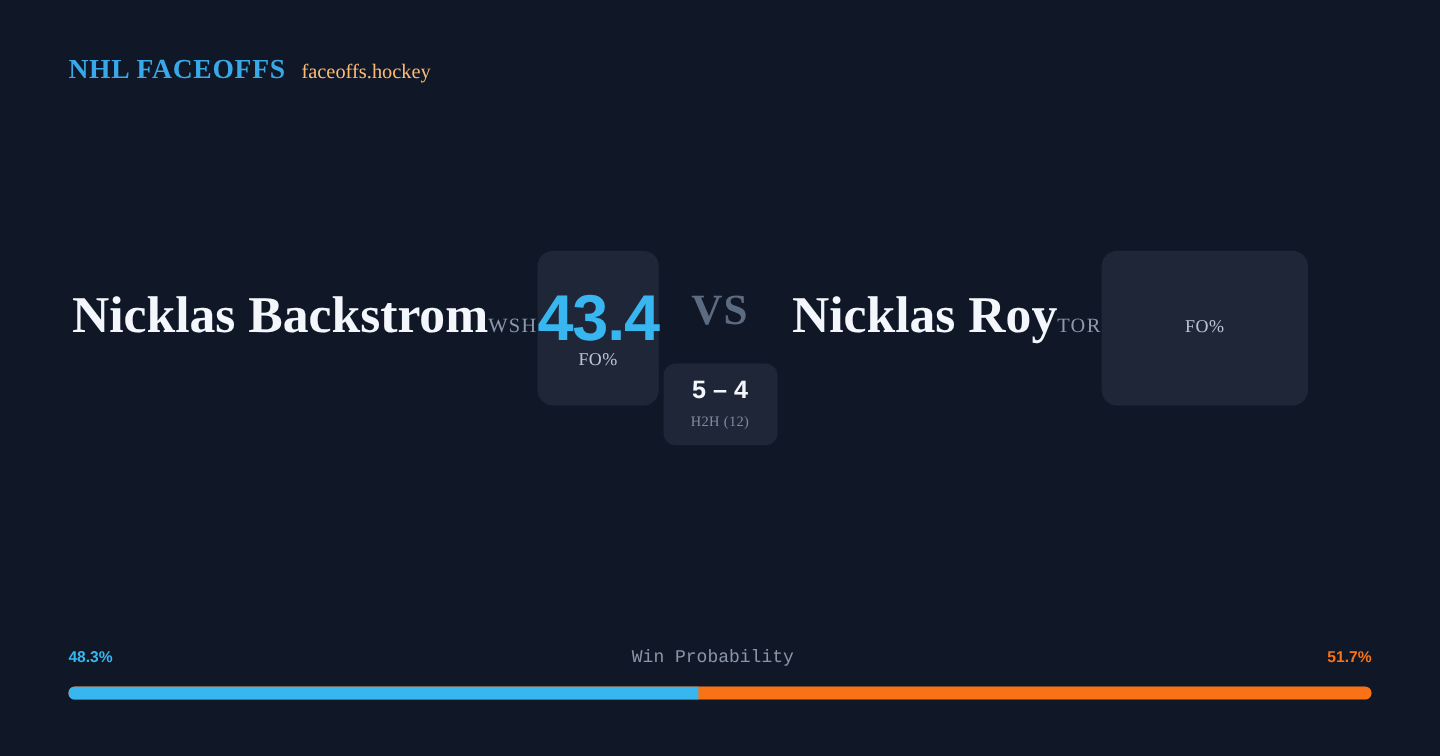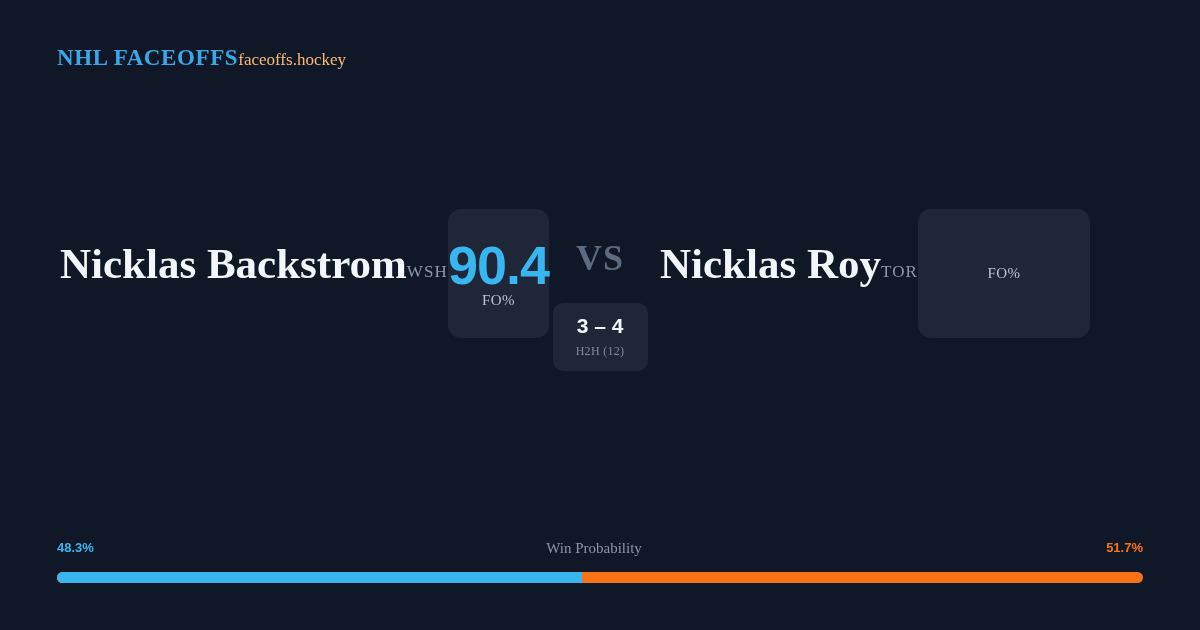--- a/index.html
+++ b/index.html
@@ -15,20 +15,21 @@
     position: relative;
   }
 
   
   .header {
     position: absolute;
     left: 57px;
     top: 45px;
     display: flex;
     align-items: baseline;
+    gap: 13px;
   }
   .brand {
     font-family: "Liberation Serif", serif;
     font-weight: bold;
     font-size: 23px;
     letter-spacing: 0.6px;
     color: #38a8e8;
     white-space: nowrap;
   }
   .site {
@@ -156,21 +157,21 @@
   .wp-left {
     font-size: 13px;
     font-weight: bold;
     color: #38b6f0;
   }
   .wp-title {
     position: absolute;
     left: 0;
     right: 12px;
     text-align: center;
-    font-family: Liberation Serif, serif;
+    font-family: Liberation Mono, monospace;
     font-size: 15px;
     color: #8a96a8;
   }
   .wp-right {
     font-size: 13px;
     font-weight: bold;
     color: #f97316;
   }
   .bar {
     margin-top: 12px;
@@ -193,29 +194,29 @@
   <span class="brand">NHL FACEOFFS</span>
   <span class="site">faceoffs.hockey</span>
 </div>
 
 <div class="matchup">
 
   <div class="player">
     <div class="player-name">Nicklas Backstrom</div>
     <div class="team-abbr">WSH</div>
     <div class="stat-card">
-      <div class="stat-value">90.4</div>
+      <div class="stat-value">43.4</div>
       <div class="stat-label">FO%</div>
     </div>
   </div>
 
   <div class="center-col">
     <div class="vs-text">VS</div>
     <div class="h2h-card">
-      <div class="h2h-record">3 – 4</div>
+      <div class="h2h-record">5 – 4</div>
       <div class="h2h-label">H2H (12)</div>
     </div>
   </div>
 
   <div class="player">
     <div class="player-name">Nicklas Roy</div>
     <div class="team-abbr">TOR</div>
     <div class="stat-card">
       <div class="stat-label">FO%</div>
     </div>

